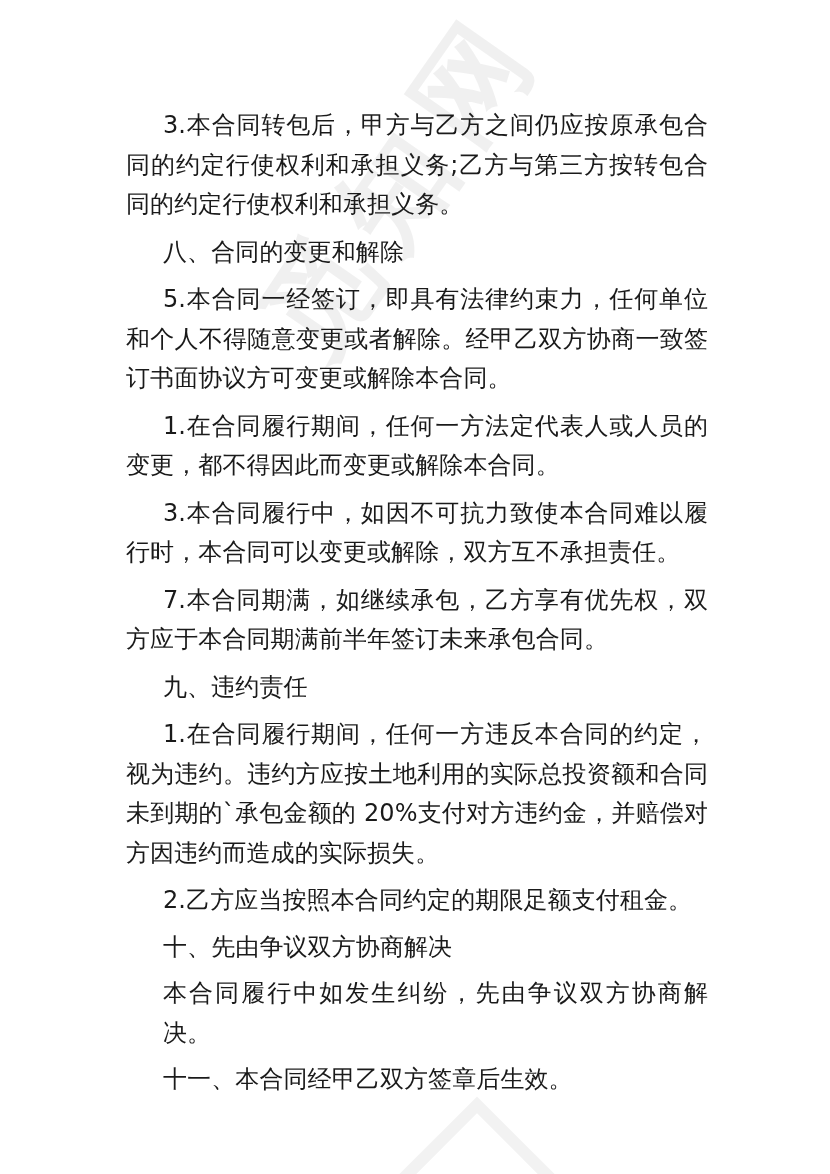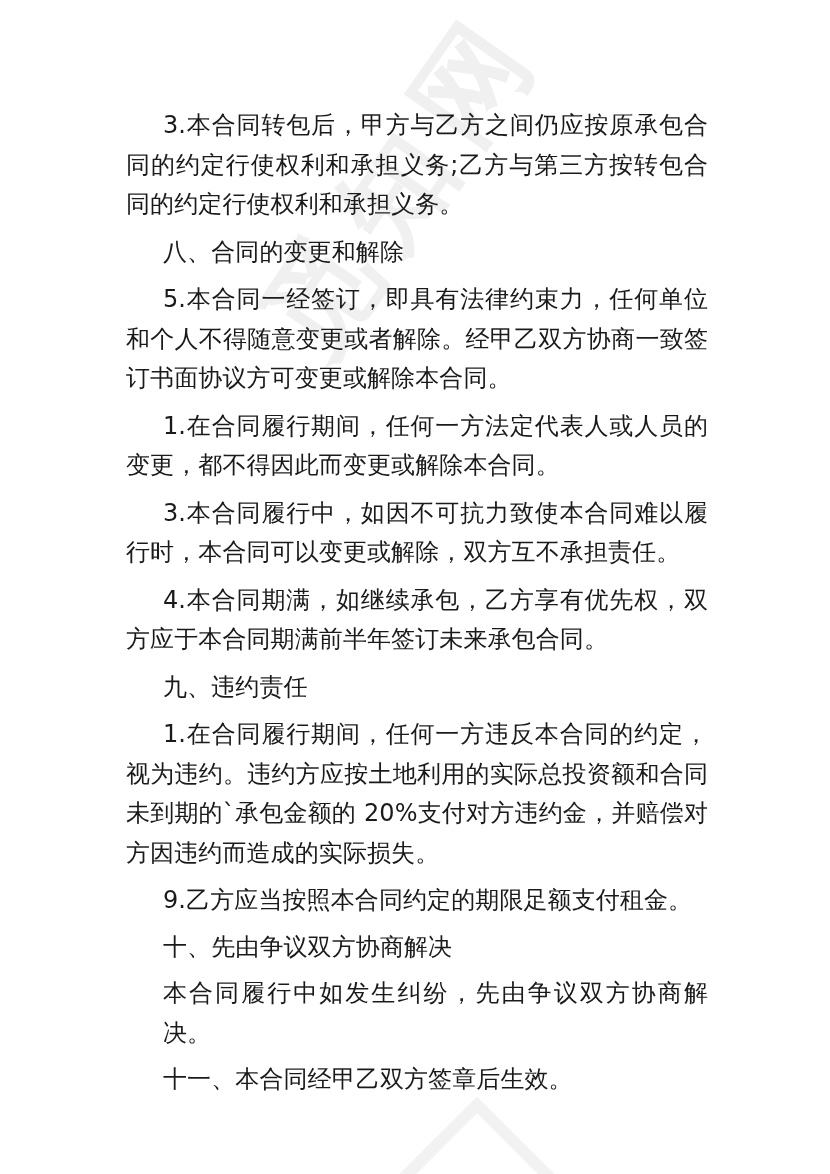--- a/index.html
+++ b/index.html
@@ -80,30 +80,30 @@
 
     <p class="para indent">5.本合同一经签订，即具有法律约束力，任何单位和个人不得随意变更或者解除。经甲乙双方协商一致签订书面协议方可变更或解除本合同。</p>
     <div class="gap"></div>
 
     <p class="para indent">1.在合同履行期间，任何一方法定代表人或人员的变更，都不得因此而变更或解除本合同。</p>
     <div class="gap"></div>
 
     <p class="para indent">3.本合同履行中，如因不可抗力致使本合同难以履行时，本合同可以变更或解除，双方互不承担责任。</p>
     <div class="gap"></div>
 
-    <p class="para indent">4.本合同期满，如继续承包，乙方享有优先权，双方应于本合同期满前半年签订未来承包合同。</p>
+    <p class="para indent">7.本合同期满，如继续承包，乙方享有优先权，双方应于本合同期满前半年签订未来承包合同。</p>
     <div class="gap"></div>
 
     <p class="para heading">九、违约责任</p>
     <div class="gap"></div>
 
     <p class="para indent">1.在合同履行期间，任何一方违反本合同的约定，视为违约。违约方应按土地利用的实际总投资额和合同未到期的`承包金额的 20%支付对方违约金，并赔偿对方因违约而造成的实际损失。</p>
     <div class="gap"></div>
 
-    <p class="para indent">9.乙方应当按照本合同约定的期限足额支付租金。</p>
+    <p class="para indent">2.乙方应当按照本合同约定的期限足额支付租金。</p>
     <div class="gap-sm"></div>
 
     <p class="para heading">十、先由争议双方协商解决</p>
     <div class="gap-sm"></div>
 
     <p class="para plain-indented">本合同履行中如发生纠纷，先由争议双方协商解决。</p>
     <div class="gap-sm"></div>
 
     <p class="para heading">十一、本合同经甲乙双方签章后生效。</p>
     <div class="gap-sm"></div>

